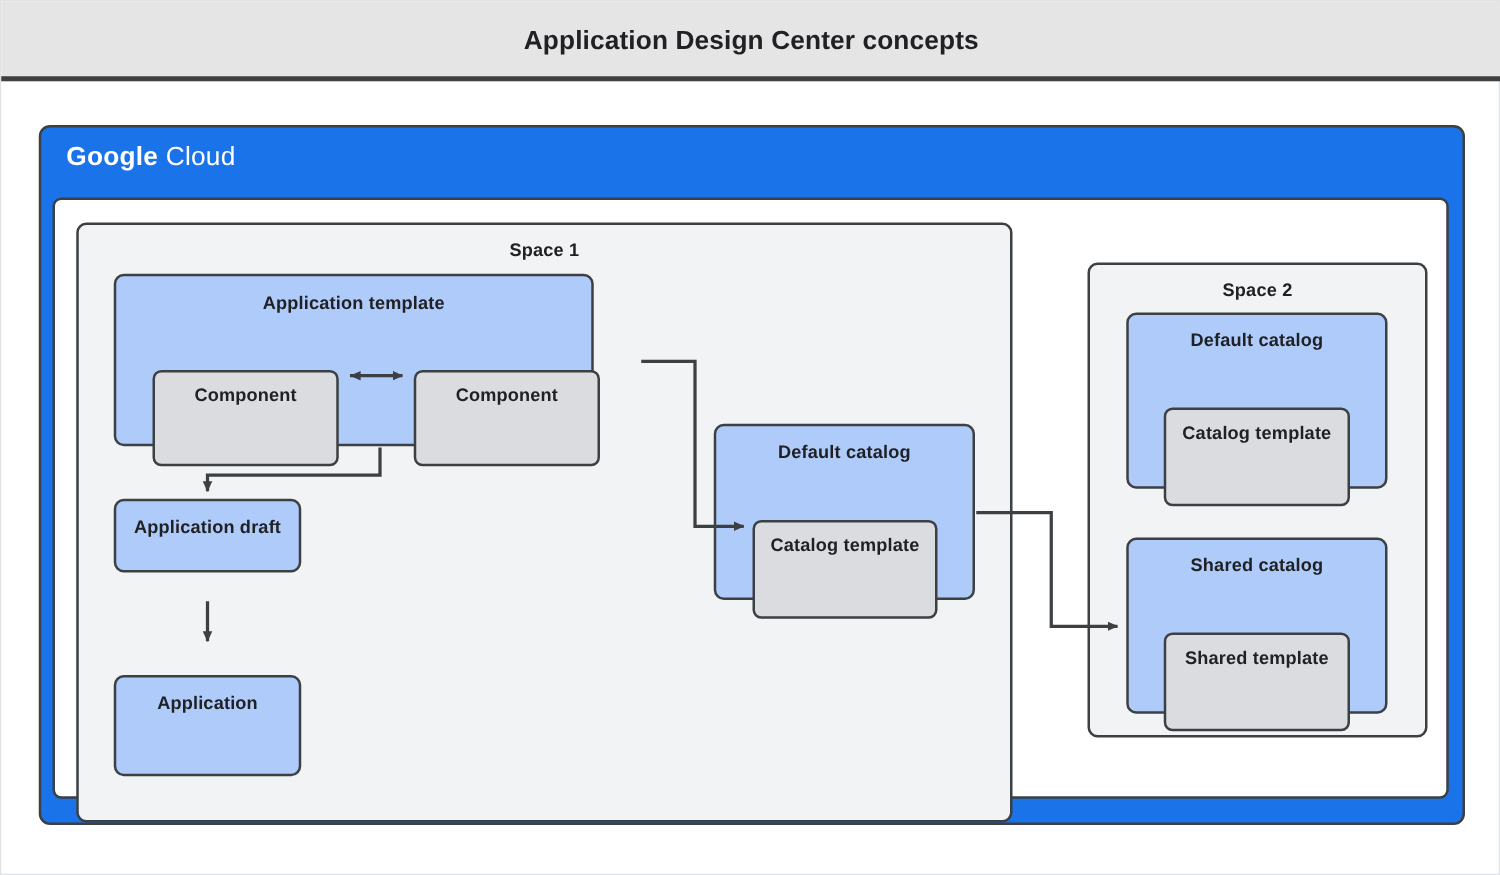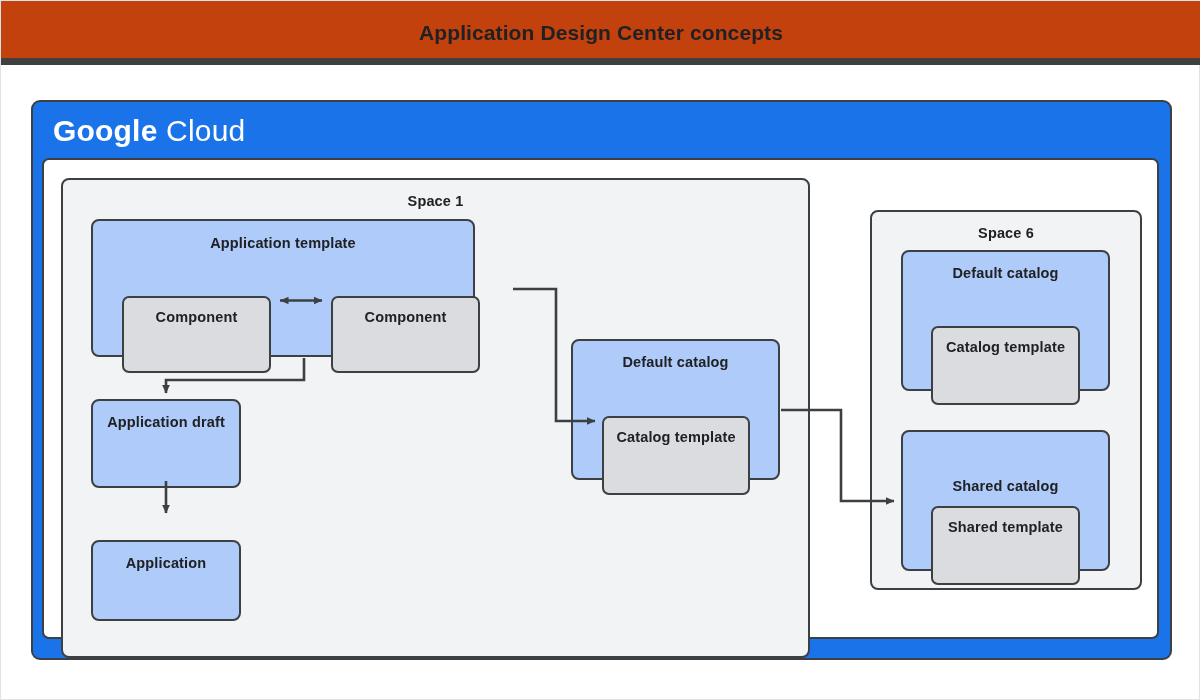--- a/index.html
+++ b/index.html
@@ -21,22 +21,22 @@
     box-sizing: border-box;
     border: 1px solid #dfe3e6;
   }
   
   .header-bar {
     position: absolute;
     left: 0;
     top: 0;
     width: 1200px;
     height: 64px;
-    background: #c2410c;
-    border-bottom: 7px solid #404040;
+    background: #e5e5e5;
+    border-bottom: 4px solid #404040;
     box-sizing: border-box;
     padding-left: 16px;
   }
   .header-title {
     position: absolute;
     left: 0;
     top: 0;
     width: 1200px;
     height: 63px;
     line-height: 63px;
@@ -70,21 +70,21 @@
     width: 1141px;
     height: 560px;
     background: #1a73e8;
     border-color: #3c4043;
     border-radius: 9px;
   }
   .gcp-logo {
     position: absolute;
     left: 52px;
     top: 113px;
-    font-size: 30px;
+    font-size: 21px;
     color: #ffffff;
     letter-spacing: 0.2px;
     white-space: nowrap;
   }
   .gcp-logo .g-word { font-weight: bold; }
   .gcp-logo .c-word { font-weight: normal; }
   
   .gcp-panel {
     left: 41px;
     top: 157px;
@@ -139,21 +139,21 @@
     top: 261px;
     width: 149px;
     height: 77px;
     border-radius: 7px;
   }
   .comp-right .box-label { top: 11px; }
   .app-draft {
     left: 90px;
     top: 398px;
     width: 150px;
-    height: 89px;
+    height: 59px;
   }
   .app-draft .box-label { top: 13px; }
   .application {
     left: 90px;
     top: 539px;
     width: 150px;
     height: 81px;
   }
   .application .box-label { top: 13px; }
   .default-catalog-1 {
@@ -185,21 +185,21 @@
     height: 79px;
     border-radius: 7px;
   }
   .catalog-template-2 .box-label { top: 11px; }
   .shared-catalog {
     left: 900px;
     top: 429px;
     width: 209px;
     height: 141px;
   }
-  .shared-catalog .box-label { top: 13px; margin-top: 33px; }
+  .shared-catalog .box-label { top: 13px; }
   .shared-template {
     left: 930px;
     top: 471px;
     width: 149px;
     height: 79px;
     border-radius: 7px;
   }
   .shared-template .box-label { top: 11px; }
   
   .connectors {
@@ -248,21 +248,21 @@
   </div>
 
   <div class="box blue default-catalog-1">
     <div class="box-label">Default catalog</div>
   </div>
   <div class="box grey catalog-template-1">
     <div class="box-label">Catalog template</div>
   </div>
 
   <div class="box space2">
-    <div class="box-label space-title">Space 6</div>
+    <div class="box-label space-title">Space 2</div>
   </div>
 
   <div class="box blue default-catalog-2">
     <div class="box-label">Default catalog</div>
   </div>
   <div class="box grey catalog-template-2">
     <div class="box-label">Catalog template</div>
   </div>
 
   <div class="box blue shared-catalog">

